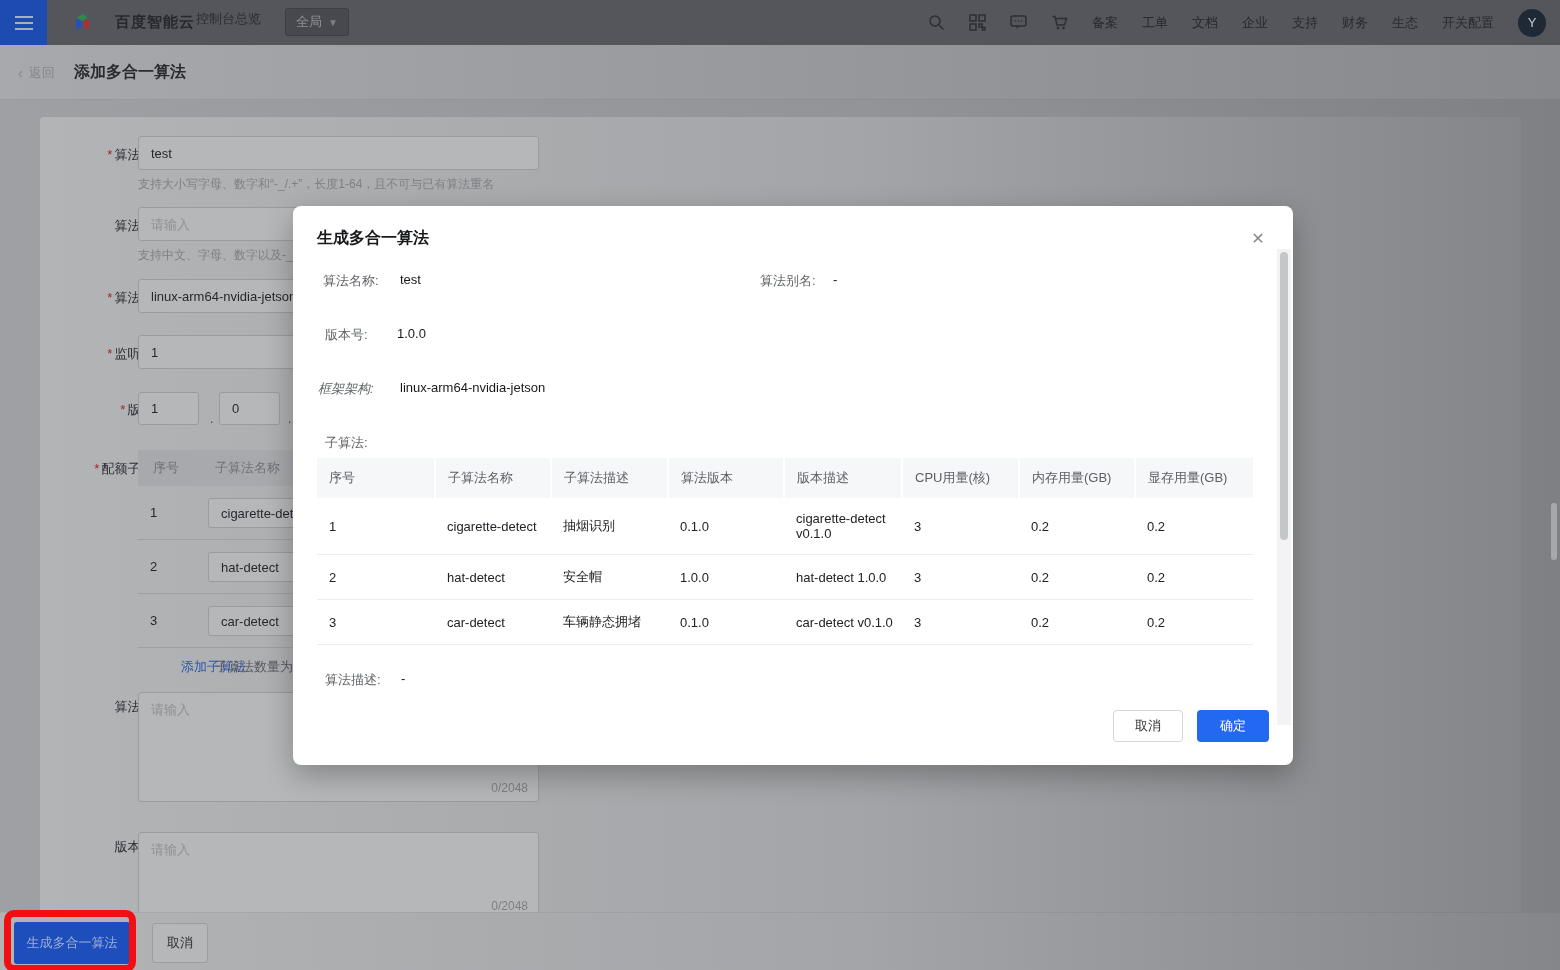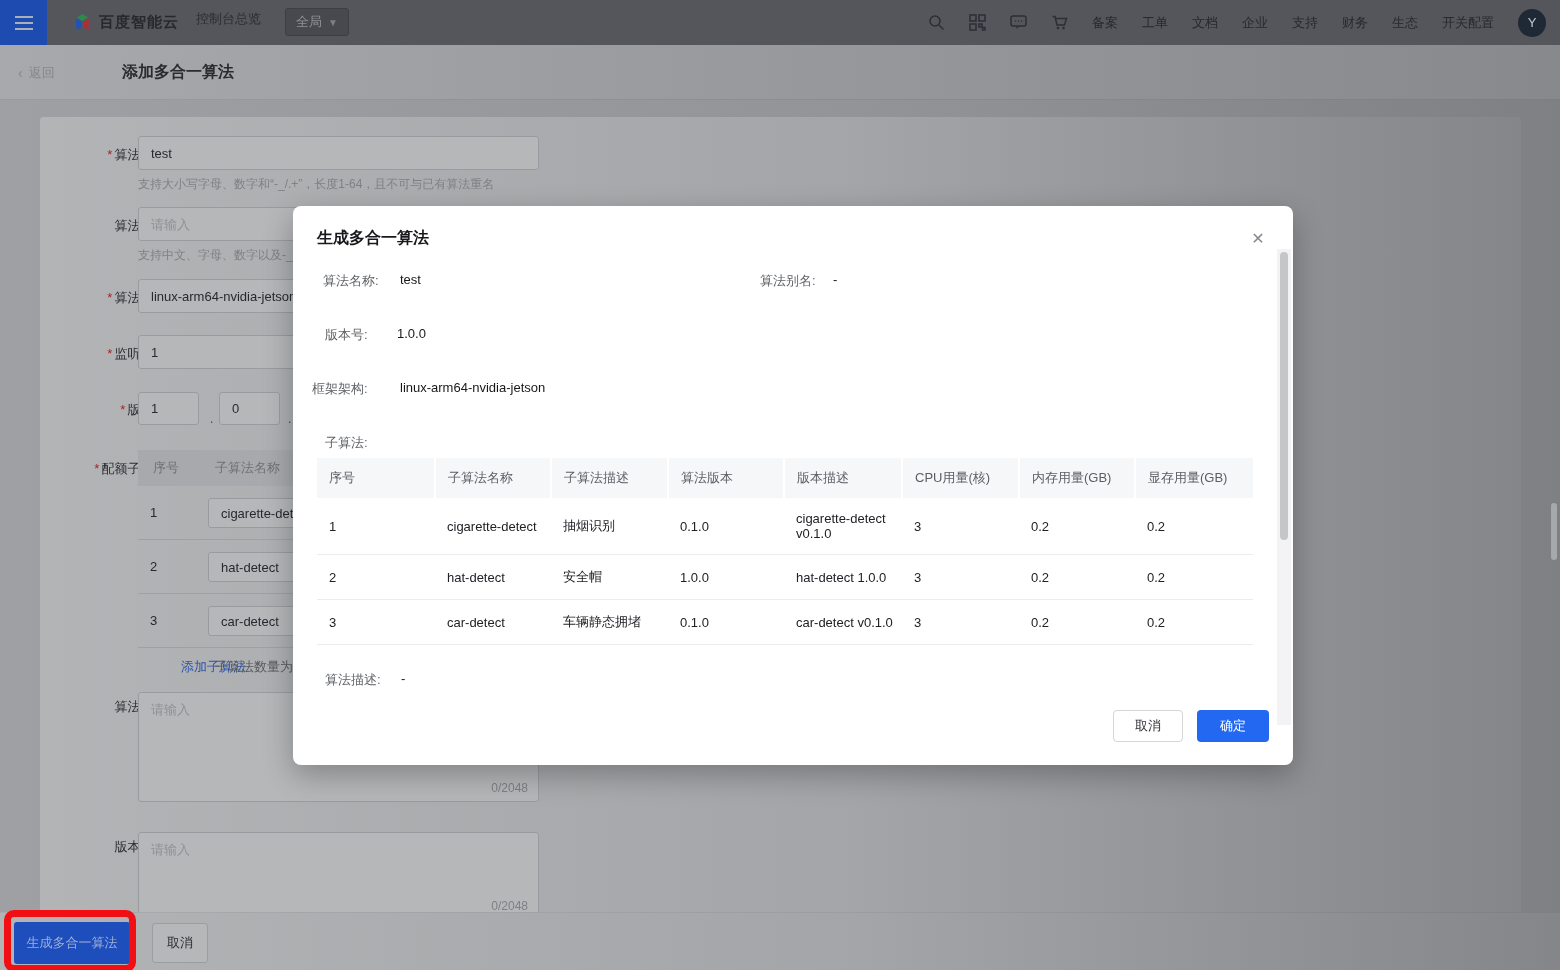--- a/index.html
+++ b/index.html
@@ -6,21 +6,21 @@
   html,body { width:1560px; height:970px; overflow:hidden; }
   body { font-family:"Liberation Sans","DejaVu Sans",sans-serif; font-size:13px; }
   .screen { position:relative; width:1560px; height:970px; overflow:hidden;
             background:linear-gradient(90deg,#9fa0a3 0%,#939497 55%,#7f8084 100%); }
 
   
   .topbar { position:absolute; left:0; top:0; width:1560px; height:45px; background:#54565c; z-index:3; }
   .hamburger { position:absolute; left:0; top:0; width:47px; height:45px; background:#1e4bb0;
                display:flex; flex-direction:column; justify-content:center; align-items:center; gap:4px; cursor:pointer; }
   .hamburger i { display:block; width:18px; height:2px; background:#aab0ba; }
-  .brand { position:absolute; left:74px; top:0; height:45px; display:flex; align-items:center; gap:8px; }
+  .brand { position:absolute; left:74px; top:0; height:45px; display:flex; align-items:center; gap:24px; }
   .brand-text { font-size:15px; font-weight:bold; color:#26282e; letter-spacing:1px; }
   .console-link { position:absolute; left:196px; top:0; height:37px; display:flex; align-items:center;
                   font-size:13px; color:#2a2d33; }
   .scope-pill { position:absolute; left:285px; top:8px; height:28px; padding:0 10px; background:#47494f;
                 border:1px solid #3d3f45; border-radius:3px; display:flex; align-items:center; gap:6px;
                 color:#8e9197; font-size:13px; }
   .scope-pill .chev { font-size:10px; color:#7c7f85; }
   .topbar-right { position:absolute; right:0; top:0; height:45px; display:flex; align-items:center;
                   gap:24px; padding-right:14px; }
   .tb-icon { width:17px; height:17px; display:block; }
@@ -29,21 +29,21 @@
             display:flex; align-items:center; justify-content:center; font-size:13px; }
 
   
   .page-header { position:absolute; left:0; top:45px; width:1560px; height:55px;
                  background:linear-gradient(90deg,#a8a9ac,#88898d);
                  border-bottom:1px solid rgba(0,0,0,0.08); z-index:1; }
   .back-group { position:absolute; left:18px; top:0; height:55px; display:flex; align-items:center; gap:6px;
                 color:#85878c; font-size:13px; }
   .back-chev { font-size:14px; }
   .pg-title { position:absolute; left:74px; top:0; height:55px; display:flex; align-items:center;
-              font-size:16px; font-weight:bold; color:#292b30;margin-left:48px; }
+              font-size:16px; font-weight:bold; color:#292b30; }
 
   
   .card { position:absolute; left:40px; top:117px; width:1481px; height:853px;
           background:linear-gradient(90deg,#b3b4b6 0%,#a4a5a8 55%,#858689 100%);
           border-radius:4px 4px 0 0; z-index:1; }
   .flabel { position:absolute; left:0; width:130px; text-align:right; color:#2b2d33; font-size:13px; }
   .req { color:#a3262b; margin-right:2px; }
   .dinput { position:absolute; background:#b6b7b9; border:1px solid #999b9f; border-radius:3px;
             color:#27292f; font-size:13px; padding:0 12px; display:flex; align-items:center; }
   .dinput input, .dtextarea textarea { width:100%; height:100%; background:transparent; border:none; outline:none;
@@ -257,21 +257,21 @@
     <div class="m-close">✕</div>
 
     <span class="m-label" style="left:30px; top:66px;">算法名称:</span>
     <span class="m-value" style="left:107px; top:66px;">test</span>
     <span class="m-label" style="left:467px; top:66px;">算法别名:</span>
     <span class="m-value" style="left:540px; top:66px;">-</span>
 
     <span class="m-label" style="left:32px; top:120px;">版本号:</span>
     <span class="m-value" style="left:104px; top:120px;">1.0.0</span>
 
-    <span class="m-label" style="left:19px; top:174px;">框架架构:</span>
+    <span class="m-label" style="left:25px; top:174px;font-style:italic;">框架架构:</span>
     <span class="m-value" style="left:107px; top:174px;">linux-arm64-nvidia-jetson</span>
 
     <span class="m-label" style="left:32px; top:228px;">子算法:</span>
 
     <table class="m-table">
       <colgroup>
           <col style="width:118px">
           <col style="width:116px">
           <col style="width:117px">
           <col style="width:116px">

